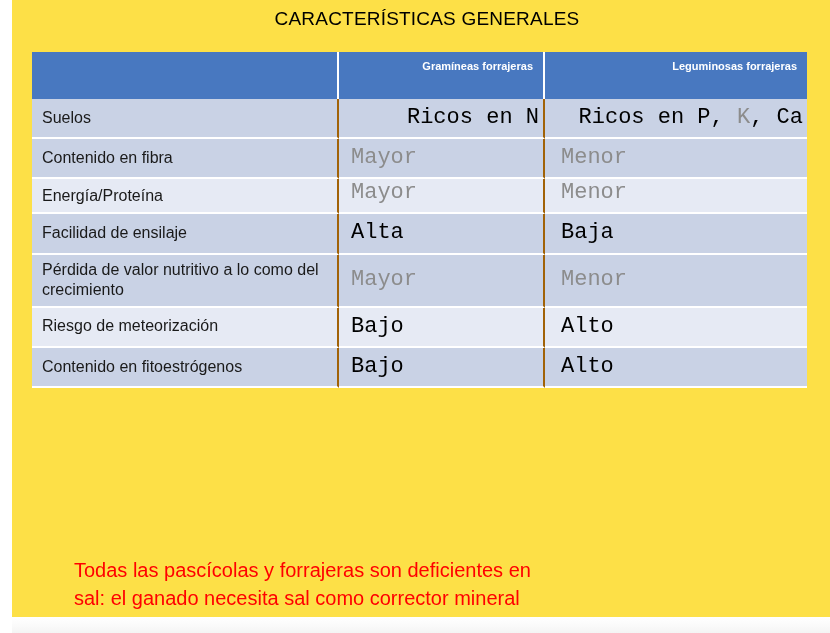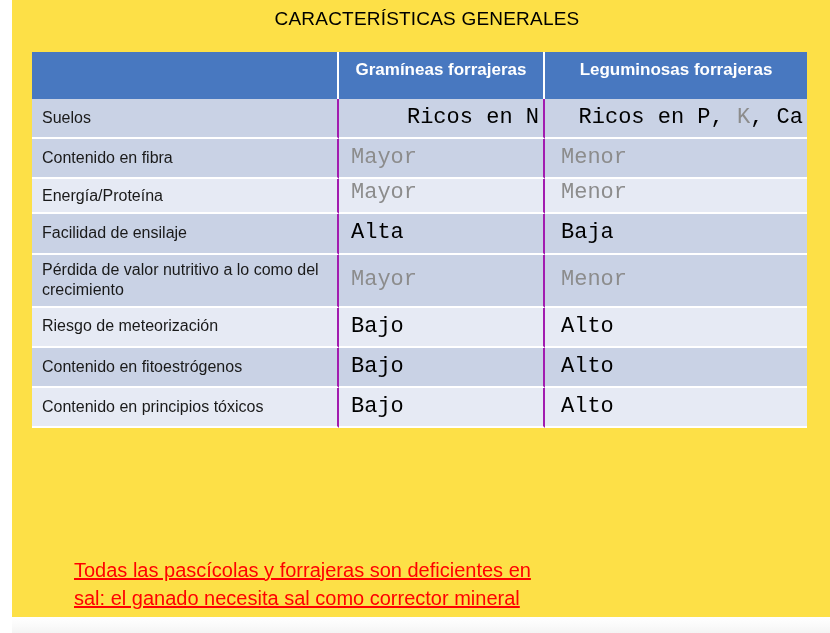--- a/index.html
+++ b/index.html
@@ -59,38 +59,38 @@
     table-layout: fixed;
   }
 
   table.chart col.c-label  { width: 307px; }
   table.chart col.c-gram   { width: 206px; }
   table.chart col.c-leg    { width: 262px; }
 
   thead th {
     background: #4878c0;
     color: #ffffff;
-    font-size: 17px;
+    font-size: 11px;
     font-weight: bold;
-    text-align: center;
+    text-align: right;
     vertical-align: top;
     padding: 8px 10px 10px 10px;
     height: 47px;
     line-height: 1.22;
     border-right: 2px solid #ffffff;
     box-sizing: border-box;
   }
   thead th.blank { padding: 0; }
   thead th:last-child { border-right: none; margin-top: 46px; }
 
   tbody td {
     font-size: 16px;
     color: #1a1a1a;
     padding: 5px 10px;
-    border-right: 2px solid #a21caf;
+    border-right: 2px solid #a16207;
     border-bottom: 2px solid #ffffff;
     box-sizing: border-box;
     vertical-align: middle;
     line-height: 1.28;
   }
   tbody td:last-child { border-right: none; padding-left: 16px; }
 
   tbody tr.odd  td { background: #c9d2e5; }
   tbody tr.even td { background: #e6eaf4; }
 
@@ -113,21 +113,21 @@
 
   #footer-note {
     position: absolute;
     left: 62px;
     top: 556px;
     width: 700px;
     color: #ff0000;
     font-size: 20px;
     line-height: 1.42;
   }
-  #footer-note .ln { display: block; white-space: nowrap; text-decoration: underline; }
+  #footer-note .ln { display: block; white-space: nowrap; }
 </style>
 </head>
 <body>
 
 <div id="slide">
 
   <div id="slide-title">CARACTERÍSTICAS GENERALES</div>
 
   <div id="table-wrap">
     <table class="chart">
@@ -182,25 +182,20 @@
           <td class="value">Bajo</td>
           <td class="value">Alto</td>
         </tr>
 
         <tr class="odd">
           <td class="label">Contenido en fitoestrógenos</td>
           <td class="value">Bajo</td>
           <td class="value">Alto</td>
         </tr>
 
-        <tr class="even">
-          <td class="label">Contenido en principios tóxicos</td>
-          <td class="value">Bajo</td>
-          <td class="value">Alto</td>
-        </tr>
 
       </tbody>
     </table>
   </div>
 
   <div id="footer-note">
     <span class="ln">Todas las pascícolas y forrajeras son deficientes en</span>
     <span class="ln">sal: el ganado necesita sal como corrector mineral</span>
   </div>
 

